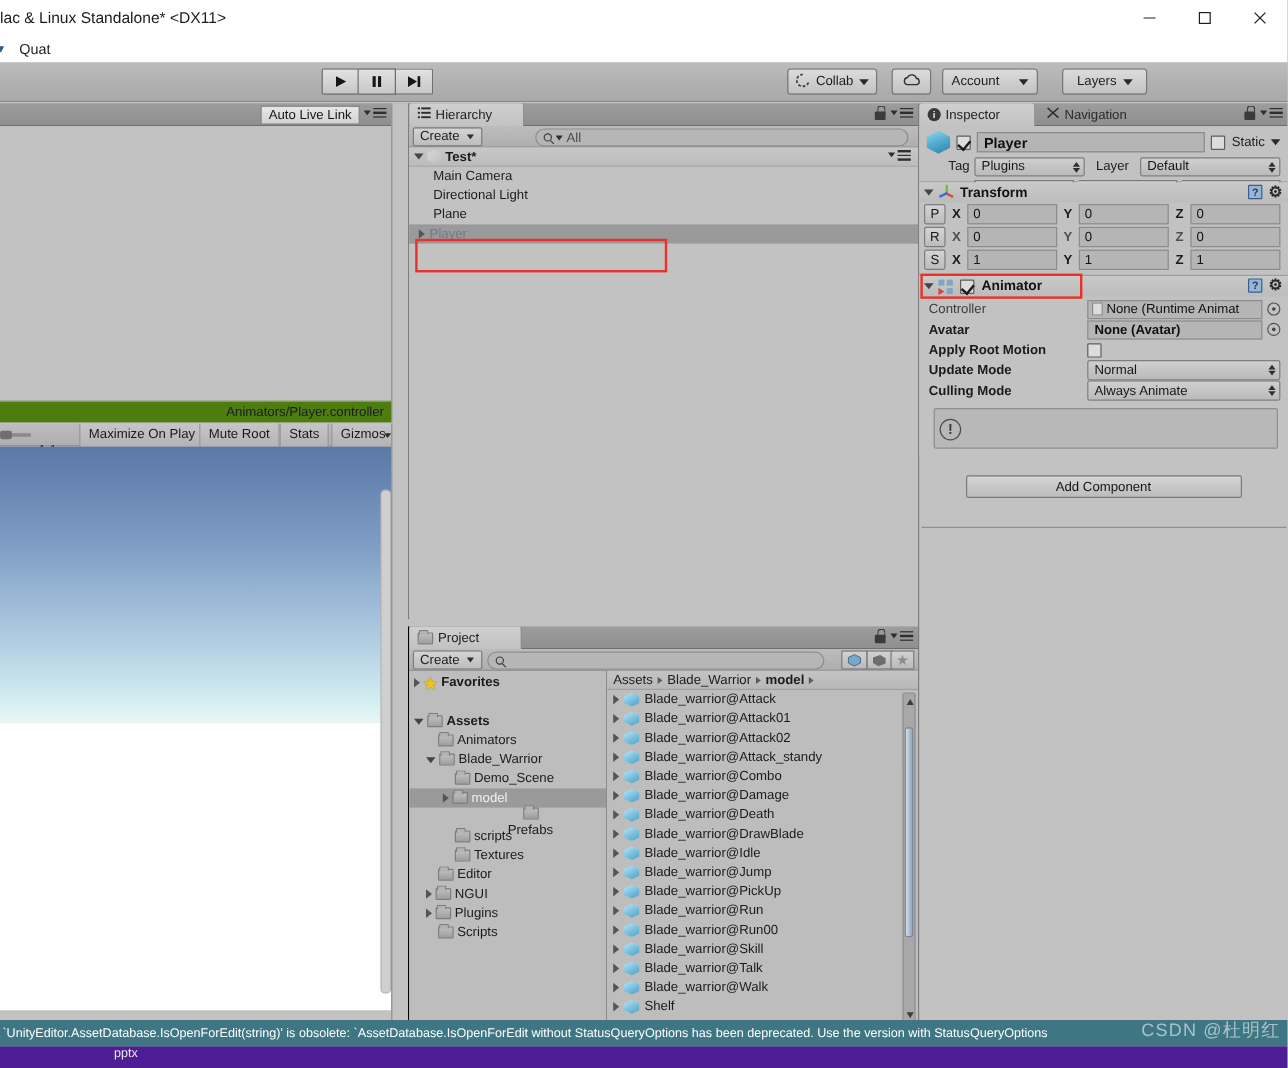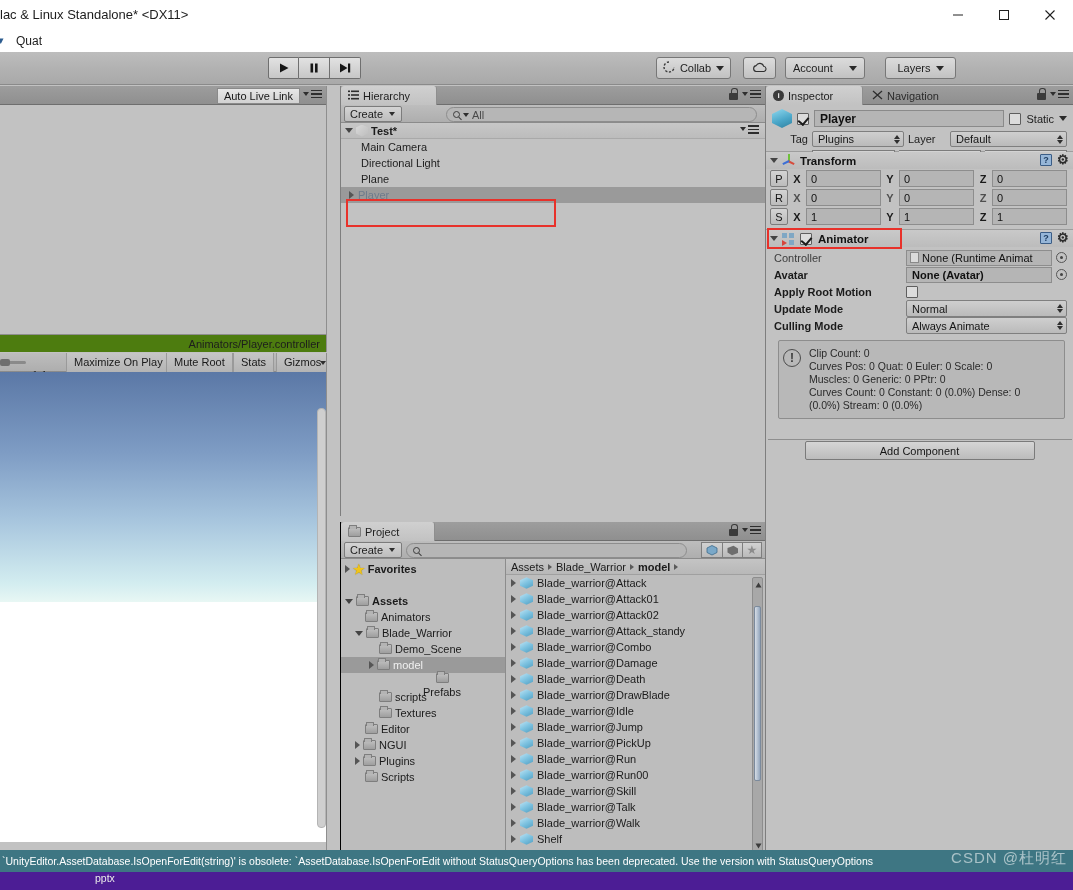--- a/index.html
+++ b/index.html
@@ -868,21 +868,21 @@
       </div>
       <div class="tag-row">
         <span style="width:36px; text-align:right;">Tag</span>
         <span class="drop" style="width:92px;">
           <span>Plugins</span>
           <span class="updown">
               <i class="u"></i>
               <i class="d"></i>
             </span>
         </span>
-        <span style="width:38px; text-align:left;">Layer</span>
+        <span style="width:38px; text-align:center;">Layer</span>
         <span class="drop" style="flex:1;">
           <span>Default</span>
           <span class="updown">
               <i class="u"></i>
               <i class="d"></i>
             </span>
         </span>
       </div>
       <div class="prefab-row">
         <span style="width:36px; text-align:right;">Prefab</span>
@@ -995,27 +995,20 @@
           <span>Always Animate</span>
           <span class="updown">
               <i class="u"></i>
               <i class="d"></i>
             </span>
         </span>
       </div>
 
       <div class="infobox">
         <span class="info-bang">!</span>
-        <span class="info-text">
-          <span style="display:block;">Clip Count: 0</span>
-          <span style="display:block;">Curves Pos: 0 Quat: 0 Euler: 0 Scale: 0</span>
-          <span style="display:block;">Muscles: 0 Generic: 0 PPtr: 0</span>
-          <span style="display:block;">Curves Count: 0 Constant: 0 (0.0%) Dense: 0</span>
-          <span style="display:block;">(0.0%) Stream: 0 (0.0%)</span>
-        </span>
       </div>
       <div style="height:6px;"></div>
     </div>
 
     <div class="divider-h" style="left:2px; width:304px; top:353px;"></div>
 
     <div class="addcomp-wrap">
       <div class="addcomp">Add Component</div>
     </div>
   </div>

